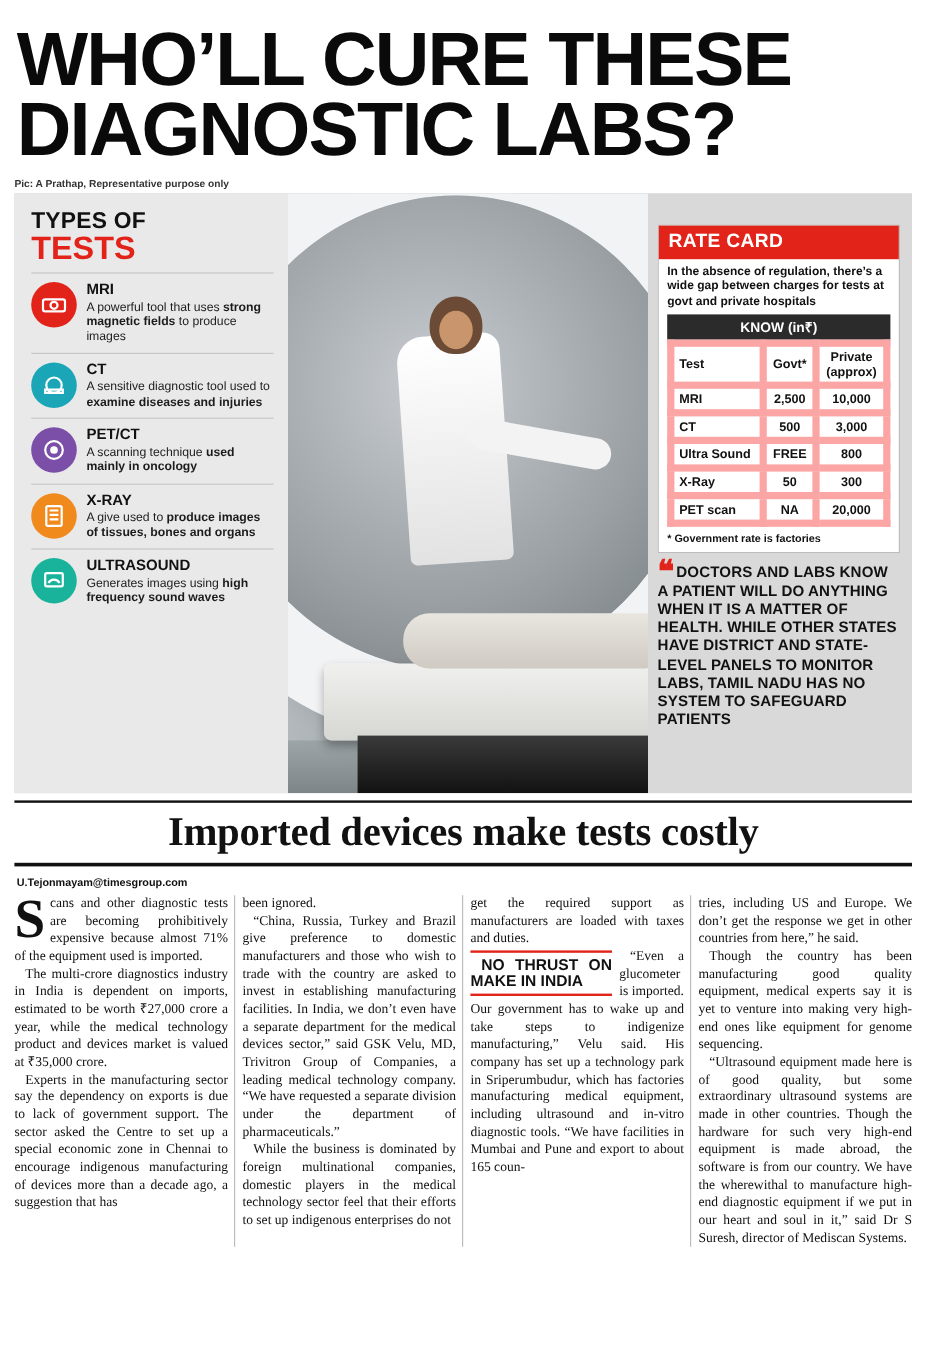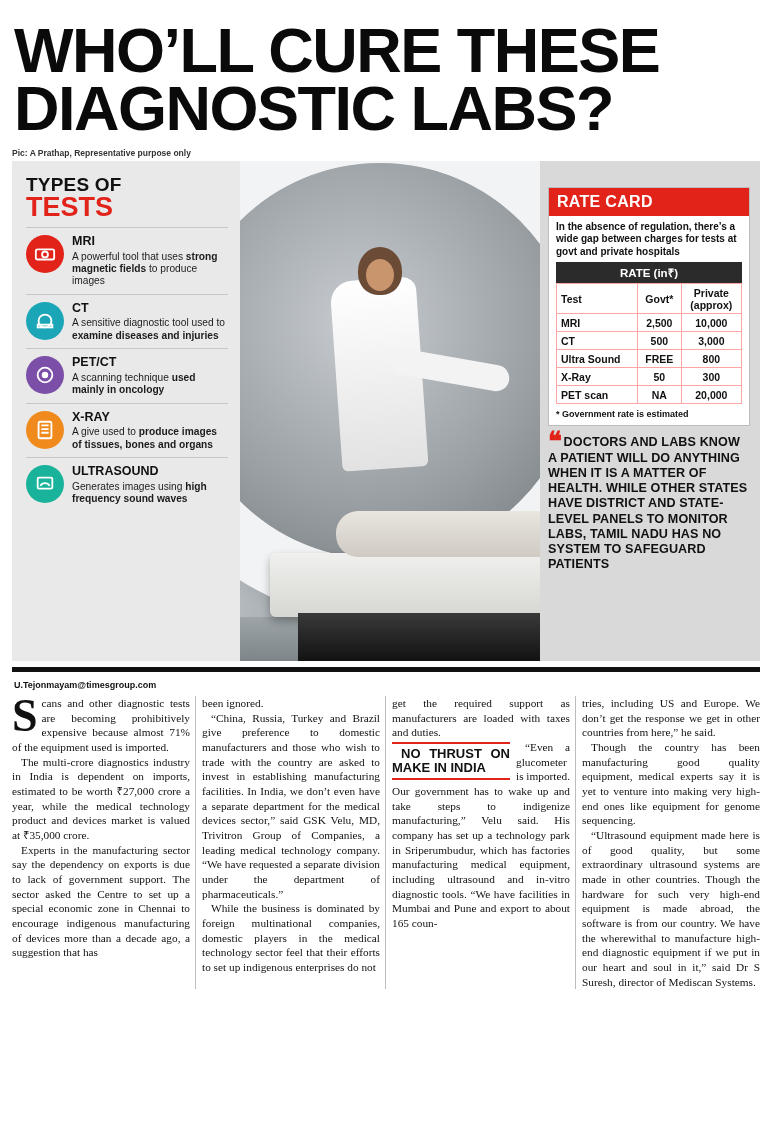--- a/index.html
+++ b/index.html
@@ -157,21 +157,21 @@
   }
   .rate-banner {
     background:#2b2b2b; color:#fff; font-weight:900; font-size:11.5px;
     text-align:center; padding:3px 0; margin:0 7px;
   }
   table.rate {
     width: calc(100% - 14px); margin: 0 7px 3px 7px;
     border-collapse: collapse; font-size:10.5px;
   }
   table.rate th, table.rate td {
-    border:1px solid #fca5a5; padding:2.5px 4px; text-align:left;
+    border:6px solid #fca5a5; padding:2.5px 4px; text-align:left;
   }
   table.rate th { font-weight:900; font-size:10.5px; }
   table.rate th.num, table.rate td.num { text-align:center; font-weight:900; }
   table.rate td.lbl { font-weight:700; }
   .rate-foot { font-size:9px; padding:2px 7px 6px 7px; font-weight:700; }
 
   .quote-box {
     margin-top: 8px;
     font-size:12.6px; line-height:1.21; font-weight:900; letter-spacing:.1px;
     color:#111;
@@ -329,21 +329,21 @@
           <div class="t-name">ULTRASOUND</div>
           <div class="t-desc"><span>Generates images using </span><b>high frequency sound waves</b><span></span></div>
         </div>
       </div>
     </div>
 
     <div class="right-col">
       <div class="rate-card">
         <div class="rate-head">RATE CARD</div>
         <div class="rate-intro">In the absence of regulation, there’s a wide gap between charges for tests at govt and private hospitals</div>
-        <div class="rate-banner">RATE (in₹)</div>
+        <div class="rate-banner">KNOW (in₹)</div>
         <table class="rate">
           <thead>
             <tr>
               <th>Test</th>
               <th class="num">Govt*</th>
               <th class="num">
                 <span>Private</span><br>
                 <span>(approx)</span>
               </th>
             </tr>
@@ -369,31 +369,32 @@
               <td class="num">50</td>
               <td class="num">300</td>
             </tr>
             <tr>
               <td class="lbl">PET scan</td>
               <td class="num">NA</td>
               <td class="num">20,000</td>
             </tr>
           </tbody>
         </table>
-        <div class="rate-foot">* Government rate is estimated</div>
+        <div class="rate-foot">* Government rate is factories</div>
       </div>
 
       <div class="quote-box">
         <span class="quote-mark">❝</span>
         <span class="quote-emph">DOCTORS AND LABS KNOW A PATIENT WILL DO ANYTHING WHEN IT IS A MATTER OF HEALTH.</span><span class="quote-rest"> WHILE OTHER STATES HAVE DISTRICT AND STATE-LEVEL PANELS TO MONITOR LABS, TAMIL NADU HAS NO SYSTEM TO SAFEGUARD PATIENTS</span>
       </div>
     </div>
   </div>
 
   <div class="rule-top"></div>
+  <div class="sub-headline">Imported devices make tests costly</div>
   <div class="rule-bot"></div>
 
   <div class="byline">U.Tejonmayam@timesgroup.com</div>
 
   <div class="cols">
     <div class="col">
       <p class="first"><span class="dropcap">S</span><span>cans and other diagnostic tests are becoming prohibitively expensive because almost 71% of the equipment used is imported.</span></p>
       <p>The multi-crore diagnostics industry in India is dependent on imports, estimated to be worth ₹27,000 crore a year, while the medical technology product and devices market is valued at ₹35,000 crore.</p>
       <p>Experts in the manufacturing sector say the dependency on exports is due to lack of government support. The sector asked the Centre to set up a special economic zone in Chennai to encourage indigenous manufacturing of devices more than a decade ago, a suggestion that has</p>
       <div class="gutter"></div>

